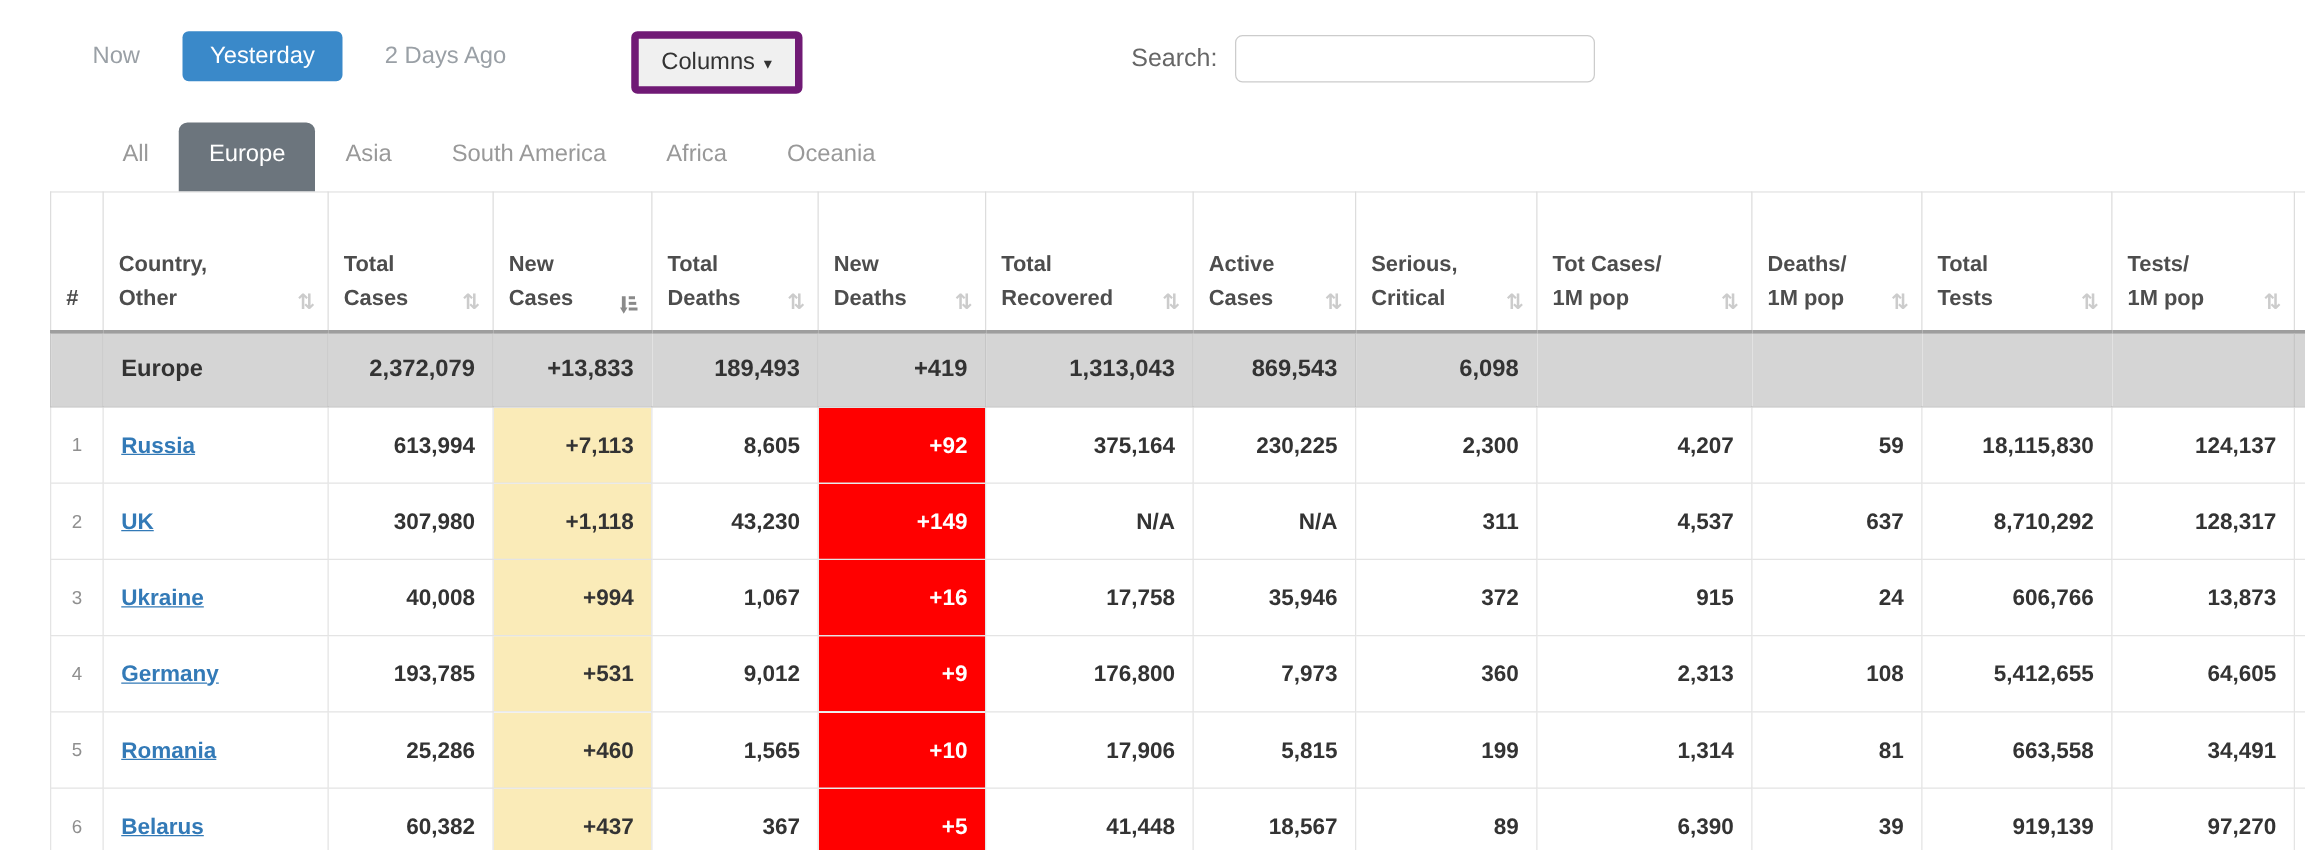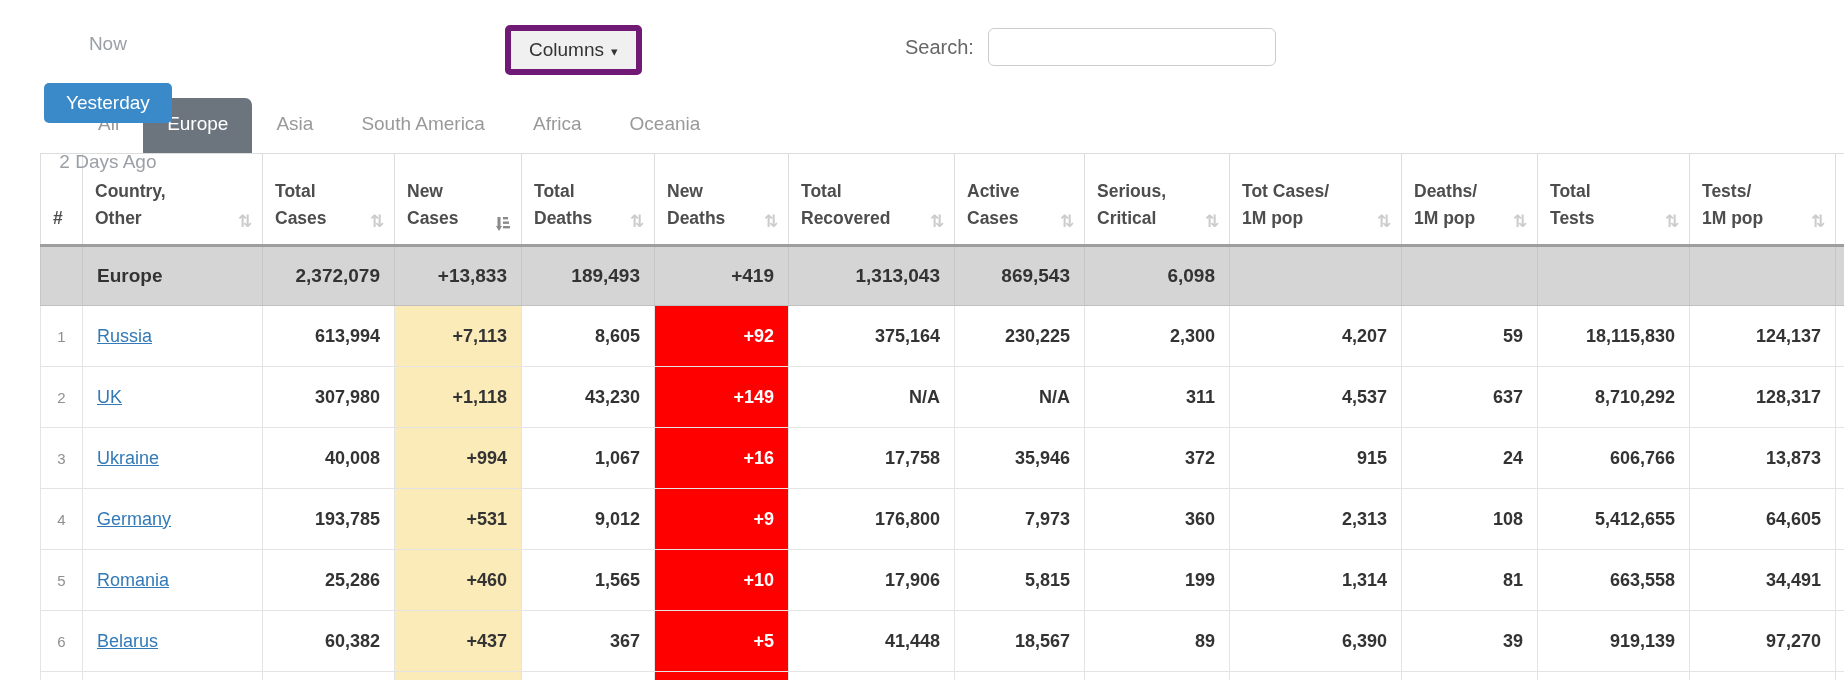--- a/index.html
+++ b/index.html
@@ -1,21 +1,21 @@
 <!DOCTYPE html>
 <html style="--accent-blue: #3a89c9; --link-blue: #337ab7; --active-tab-gray: #6c757d; --new-cases-yellow: #FAEBB8; --new-deaths-red: #ff0000; --summary-gray: #d5d5d5;"><head>
 <meta charset="utf-8">
 <style>
   * { box-sizing: border-box; margin: 0; padding: 0; }
   html, body { width: 1844px; height: 680px; overflow: hidden; background: #fff;
     font-family: "Liberation Sans", "DejaVu Sans", sans-serif; }
 
   
   .controls { position: relative; height: 90px; }
-  .time-tabs { position: absolute; left: 44px; top: 25px; display: flex; align-items: center; gap: 20px; flex-direction: column; }
+  .time-tabs { position: absolute; left: 60px; top: 25px; display: flex; align-items: center; gap: 20px; }
   .time-tab { font-size: 19px; color: #9aa0a6; background: transparent; border: none;
     padding: 8px 14px; border-radius: 5px; cursor: pointer; font-family: inherit; }
   .time-tab.active { background: var(--accent-blue, #3a89c9); color: #fff; padding: 9px 22px; text-align: right; }
   .columns-btn { position: absolute; left: 505px; top: 25px; background: #f0f0f0; border: 6px solid #701a75;
     border-radius: 5px; font-size: 19px; color: #333; padding: 8px 18px; cursor: pointer; font-family: inherit; }
   .columns-btn .caret { font-size: 13px; color: #333; margin-left: 7px; }
   .search-wrap { position: absolute; left: 905px; top: 28px; display: flex; align-items: center; }
   .search-label { font-size: 20px; color: #666; margin-right: 14px; }
   .search-input { width: 288px; height: 38px; border: 1px solid #ccc; border-radius: 6px;
     font-size: 17px; padding: 0 10px; outline: none; font-family: inherit; }
@@ -25,38 +25,38 @@
   .region-tab { font-size: 19px; color: #999; background: transparent; border: none;
     padding: 15px 24px 18px; cursor: pointer; font-family: inherit; }
   .region-tab.active { background: var(--active-tab-gray, #6c757d); color: #fff;
     border-radius: 7px 7px 0 0; }
 
   
   .table-viewport { width: 1844px; overflow: hidden; padding-left: 40px; }
   table { border-collapse: collapse; table-layout: fixed; width: 1895px; }
   th, td { overflow: hidden; white-space: nowrap; }
 
-  thead th { height: 92px; vertical-align: bottom; border: 1px solid #ddd; border-bottom: none;
+  thead th { height: 112px; vertical-align: bottom; border: 1px solid #ddd; border-bottom: none;
     background: #fff; padding: 0 10px 12px 12px; text-align: left; cursor: pointer; margin-left: 26px; }
   .th-flex { display: flex; align-items: flex-end; justify-content: space-between; }
   .th-lines { font-size: 17.5px; font-weight: bold; color: #4d4d4d; line-height: 27px; }
   .sort-icon { color: #ccc; font-size: 17px; line-height: 20px; margin-left: 4px; }
   .sort-icon.active svg { display: block; }
 
   tr.summary td { height: 60px; background: var(--summary-gray, #d5d5d5);
     border-top: 3px solid #9e9e9e; border-bottom: 1px solid #c0c0c0;
     border-left: 1px solid #c6c6c6; border-right: 1px solid #c6c6c6;
     font-size: 19px; color: #333; text-align: right; padding: 0 14px; vertical-align: middle; }
   tr.summary td.cell-country { text-align: left; }
 
   tbody td { height: 61px; border: 1px solid #e4e4e4; vertical-align: middle;
     font-size: 18px; font-weight: bold; color: #333; text-align: right; padding: 0 14px; }
   td.cell-rank { text-align: center; color: #8f8f8f; font-size: 15px; font-weight: normal; padding: 0 4px; }
   td.cell-country { text-align: left; }
-  td.cell-country a { color: var(--link-blue, #337ab7); font-weight: normal; text-decoration: underline; }
+  td.cell-country a { color: var(--link-blue, #337ab7); font-weight: bold; text-decoration: underline; }
   td.cell-new_cases { background: var(--new-cases-yellow, #FAEBB8); }
   td.cell-new_deaths { background: var(--new-deaths-red, #f00); color: #fff; }
   tr.partial td { height: 40px; border-top: 1px solid #e4e4e4; }
 </style>
 </head>
 <body>
 
 <div class="controls">
   <div class="time-tabs">
       <button class="time-tab">Now</button>

